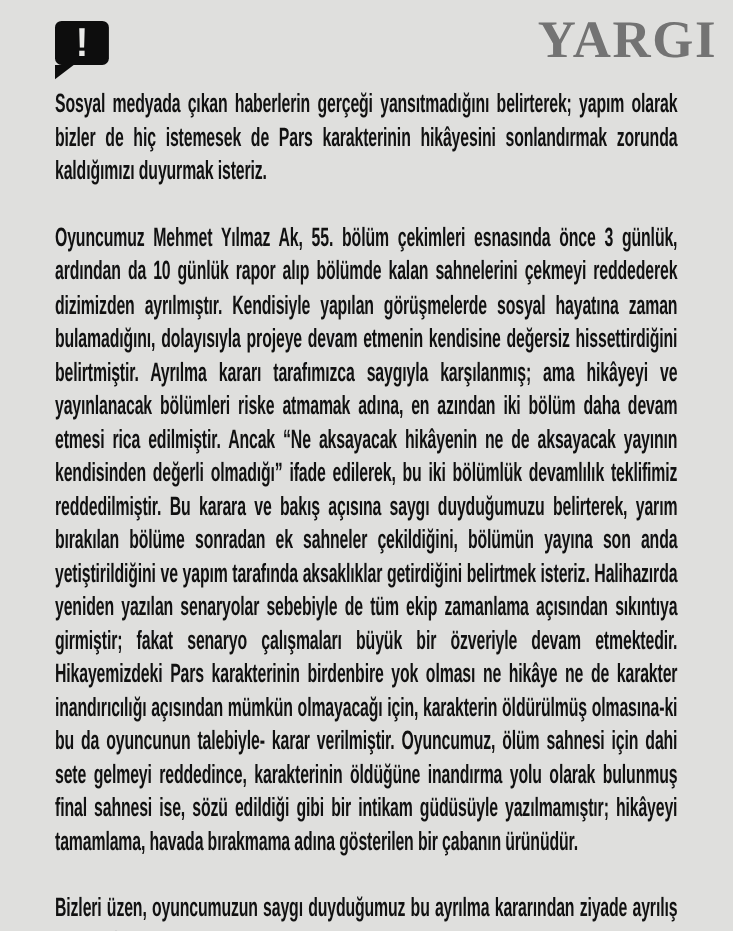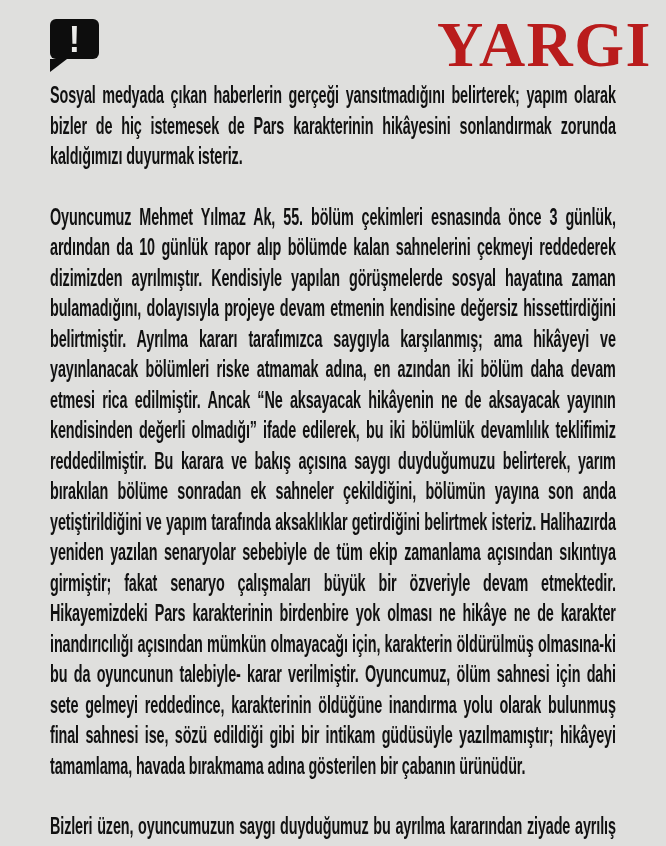--- a/index.html
+++ b/index.html
@@ -48,24 +48,24 @@
     line-height: 40px;
     font-family: "Liberation Sans", sans-serif;
     transform: scaleY(1.08);
   }
   .logo {
     position: absolute;
     top: 13px;
     right: 14px;
     font-family: "Liberation Serif", serif;
     font-weight: 700;
-    font-size: 64px;
+    font-size: 48px;
     line-height: 1;
     letter-spacing: 1.5px;
-    color: #b91c1c;
+    color: #737373;
   }
   
   .statement {
     position: absolute;
     left: 50px;
     top: 80px;
     width: 943px;               
     transform: scaleX(0.6);
     transform-origin: left top;
     color: #111111;

